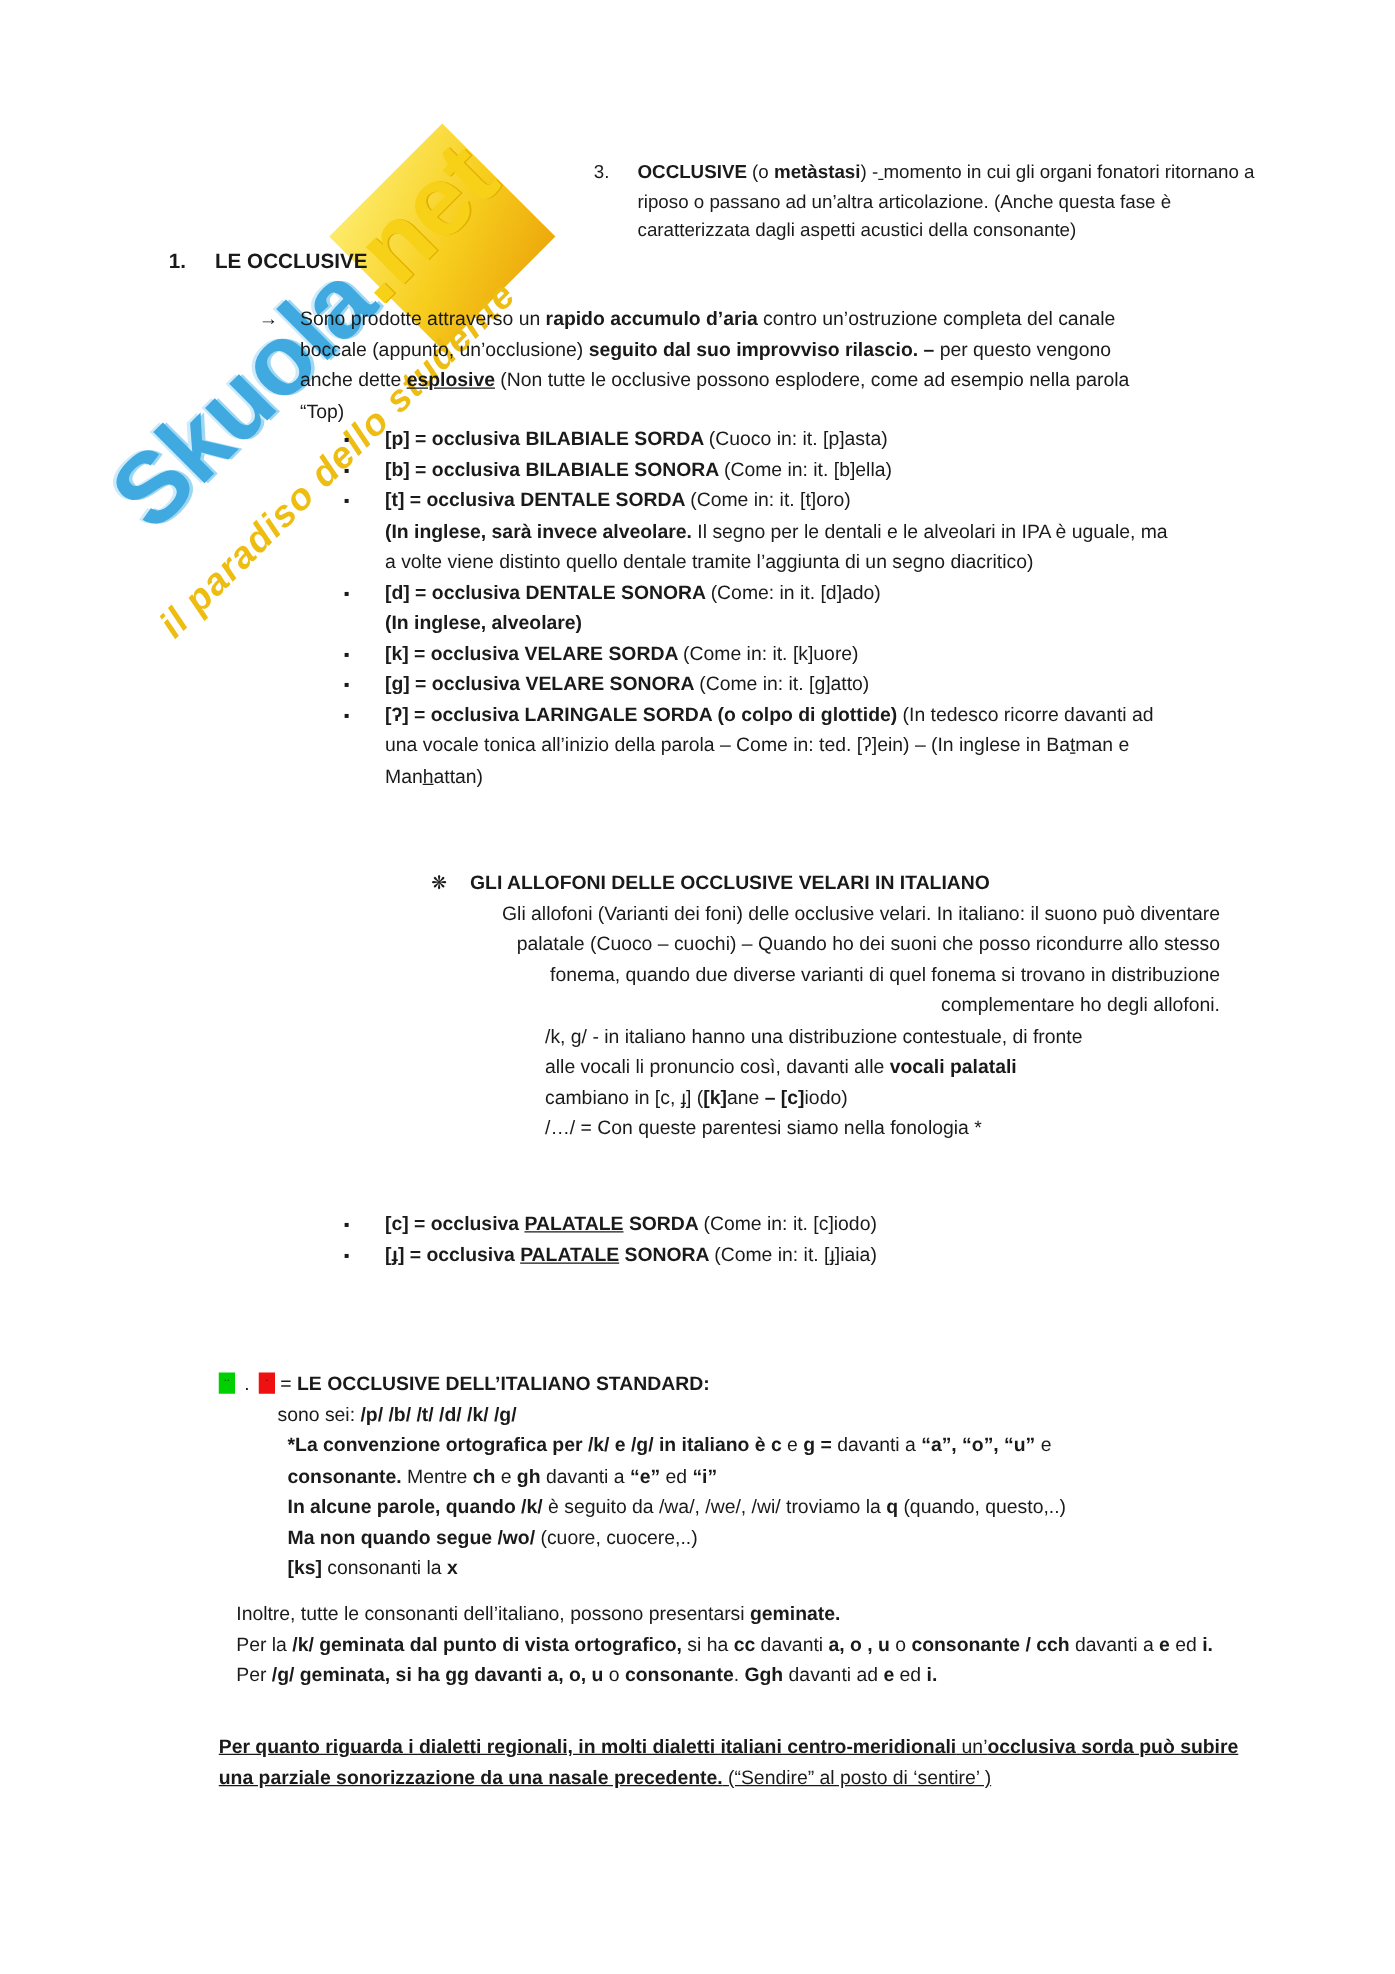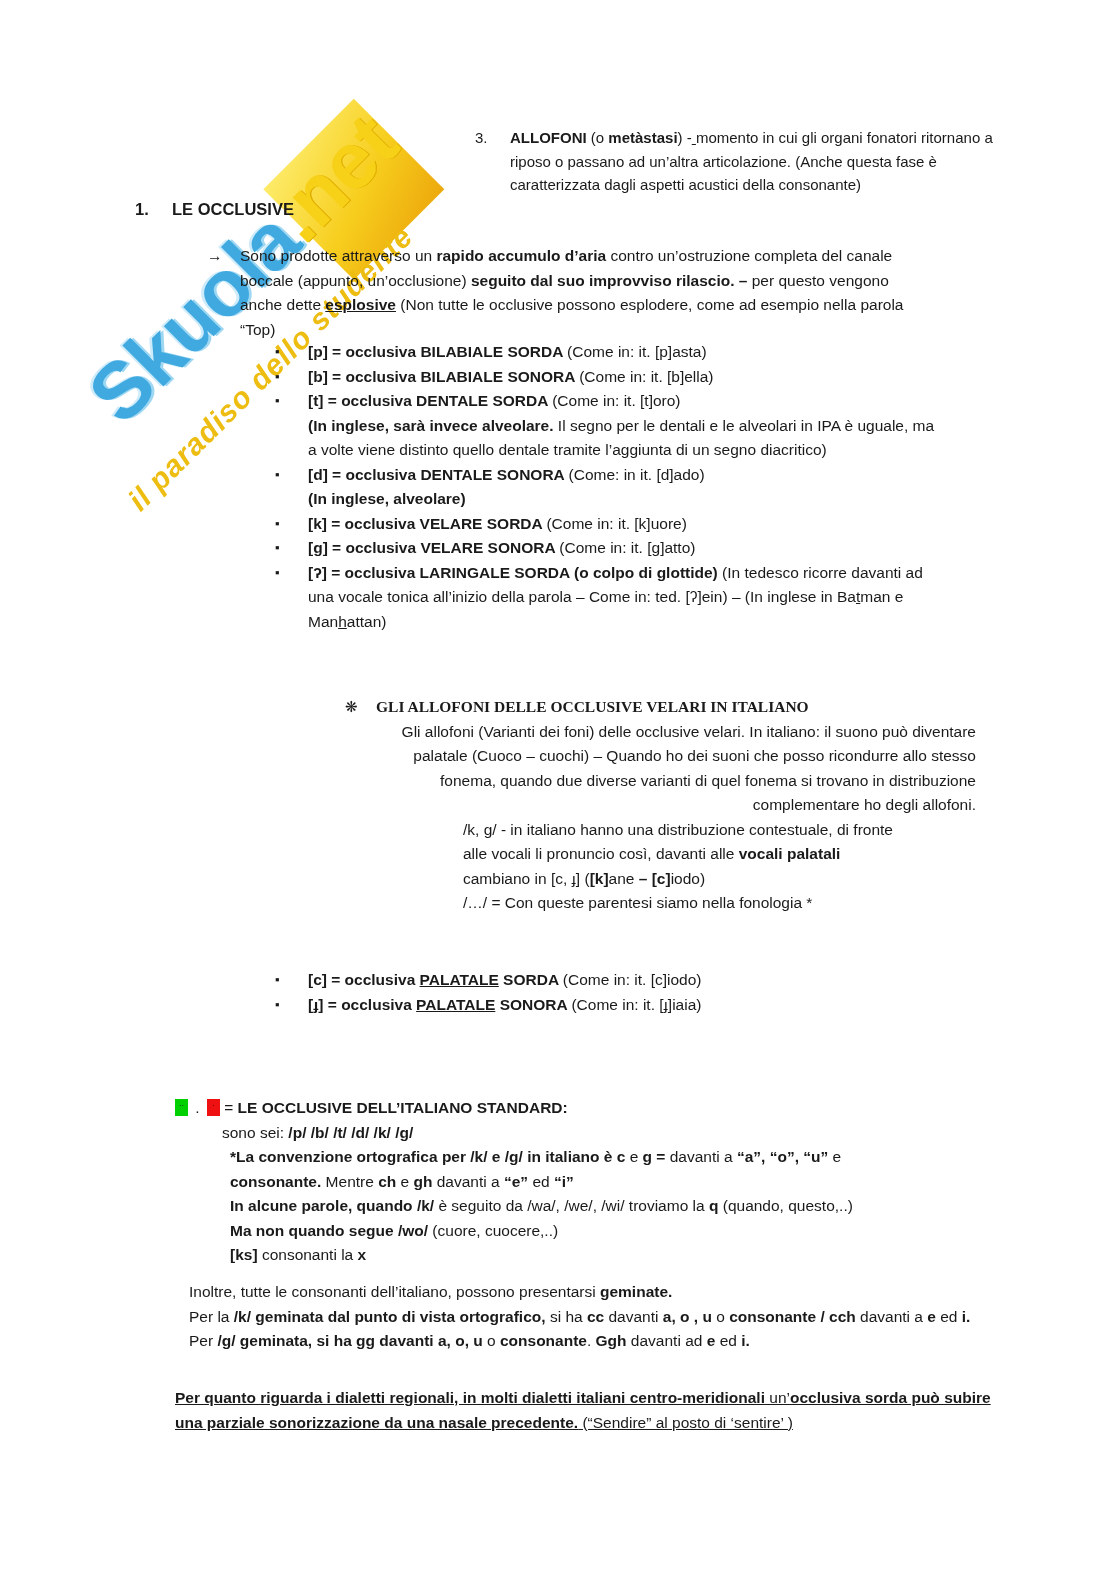--- a/index.html
+++ b/index.html
@@ -55,23 +55,23 @@
 
   .blist { position: absolute; width: 660px; }
   .blist1 { left: 275px; top: 340px; }
   .blist2 { left: 275px; top: 968px; }
   .bitem { position: relative; padding-left: 33px; }
   .bullet { position: absolute; left: 0; top: 0; font-size: 13px; line-height: 24.5px; }
 
   .allofoni { position: absolute; left: 345px; top: 695px; width: 650px; }
   .ahead { display: flex; }
   .aglyph { flex: 0 0 31px; font-size: 15px; }
-  .atitle { font-weight: bold; font-family: Liberation Serif, serif; }
+  .atitle { font-weight: bold; }
   .apar { margin-left: 31px; width: 600px; text-align: right; }
-  .aindent { margin-left: 118px; width: 445px; }
+  .aindent { margin-left: 91px; width: 445px; }
 
   .standard { position: absolute; left: 175px; top: 1096px; width: 880px; }
   .s-ind1 { margin-left: 47px; }
   .s-ind2 { margin-left: 55px; }
   .mark {
     display: inline-block; width: 13px; height: 17px; vertical-align: -3px;
     font-size: 9px; line-height: 9px; text-align: center; color: #123a12; overflow: hidden;
   }
   .mark-green { background: #00d000; }
   .mark-red { background: #ef1111; color: #5c0404; }
@@ -91,36 +91,36 @@
       <span class="wm-diamond"></span>
       <span class="wm-brand">Skuola</span><span class="wm-suffix">.net</span>
     </div>
     <div class="wm-tagline">il paradiso dello studente</div>
   </div>
 
   <div class="content">
 
     <div class="item3">
       <span class="num">3.</span>
-      <div class="txt"><span class="b ">ALLOFONI</span><span class=""> (o </span><span class="b ">metàstasi</span><span class="">)  -</span><span class="u "> </span><span class="">momento in cui gli organi fonatori ritornano a riposo o passano ad un’altra articolazione. (Anche questa fase è caratterizzata dagli aspetti acustici della consonante)</span></div>
+      <div class="txt"><span class="b ">OCCLUSIVE</span><span class=""> (o </span><span class="b ">metàstasi</span><span class="">)  -</span><span class="u "> </span><span class="">momento in cui gli organi fonatori ritornano a riposo o passano ad un’altra articolazione. (Anche questa fase è caratterizzata dagli aspetti acustici della consonante)</span></div>
     </div>
 
     <div class="heading">
       <span class="hnum">1.</span><span class="htitle">LE OCCLUSIVE</span>
     </div>
 
     <div class="intro">
       <span class="arrow">→</span>
       <div class="itxt"><span class="">Sono prodotte attraverso un </span><span class="b ">rapido accumulo d’aria</span><span class=""> contro un’ostruzione completa del canale boccale (appunto, un’occlusione) </span><span class="b ">seguito dal suo improvviso rilascio. –</span><span class=""> per questo vengono anche dette </span><span class="b u ">esplosive</span><span class=""> (Non tutte le occlusive possono esplodere, come ad esempio nella parola “Top)</span></div>
     </div>
 
     <div class="blist blist1">
       <div class="bitem">
         <span class="bullet">▪</span>
-        <div class="btxt"><span class="b ">[p] = occlusiva BILABIALE SORDA </span><span class="">(Come in: it. [p]asta)</span></div>
+        <div class="btxt"><span class="b ">[p] = occlusiva BILABIALE SORDA </span><span class="">(Cuoco in: it. [p]asta)</span></div>
       </div>
       <div class="bitem">
         <span class="bullet">▪</span>
         <div class="btxt"><span class="b ">[b] = occlusiva BILABIALE SONORA </span><span class="">(Come in: it. [b]ella)</span></div>
       </div>
       <div class="bitem">
         <span class="bullet">▪</span>
         <div class="btxt"><span class="b ">[t] = occlusiva DENTALE SORDA </span><span class="">(Come in: it. [t]oro)</span><br><span class="b ">(In inglese, sarà invece alveolare. </span><span class="">Il segno per le dentali e le alveolari in IPA è uguale, ma a volte viene distinto quello dentale tramite l’aggiunta di un segno diacritico)</span></div>
       </div>
       <div class="bitem">

